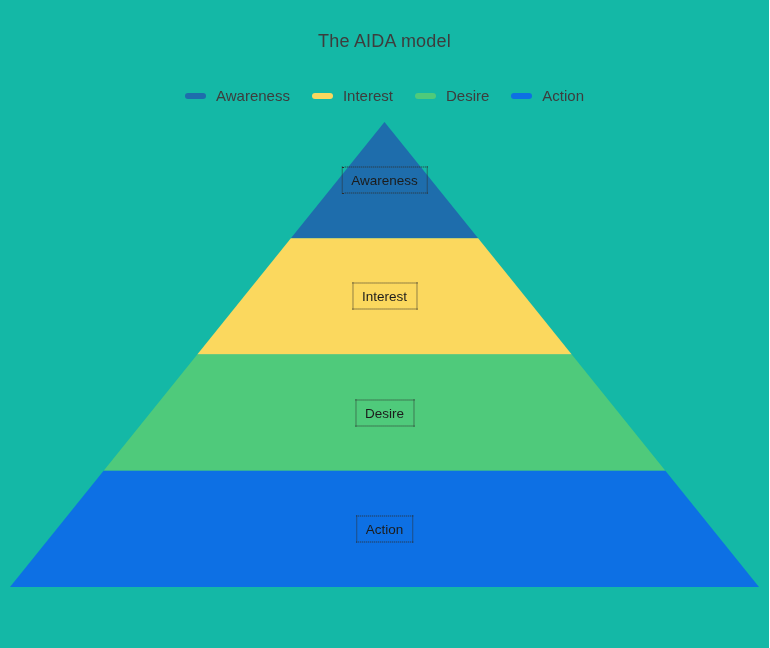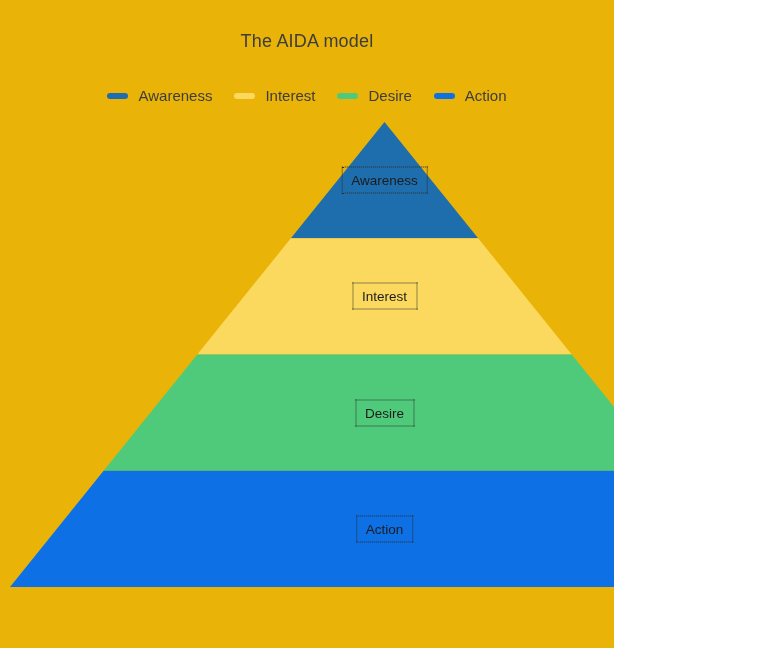--- a/index.html
+++ b/index.html
@@ -3,23 +3,23 @@
 <meta charset="utf-8">
 <style>
   html, body {
     margin: 0;
     padding: 0;
     background: #ffffff;
     font-family: "Liberation Sans", sans-serif;
   }
   .chart {
     position: relative;
-    width: 614px;
+    width: 769px;
     height: 648px;
-    background: #eab308;
+    background: #14b8a6;
     overflow: hidden;
   }
   .chart-title {
     position: absolute;
     top: 31px;
     left: 0;
     width: 100%;
     text-align: center;
     font-size: 18px;
     color: #3d3d3d;

